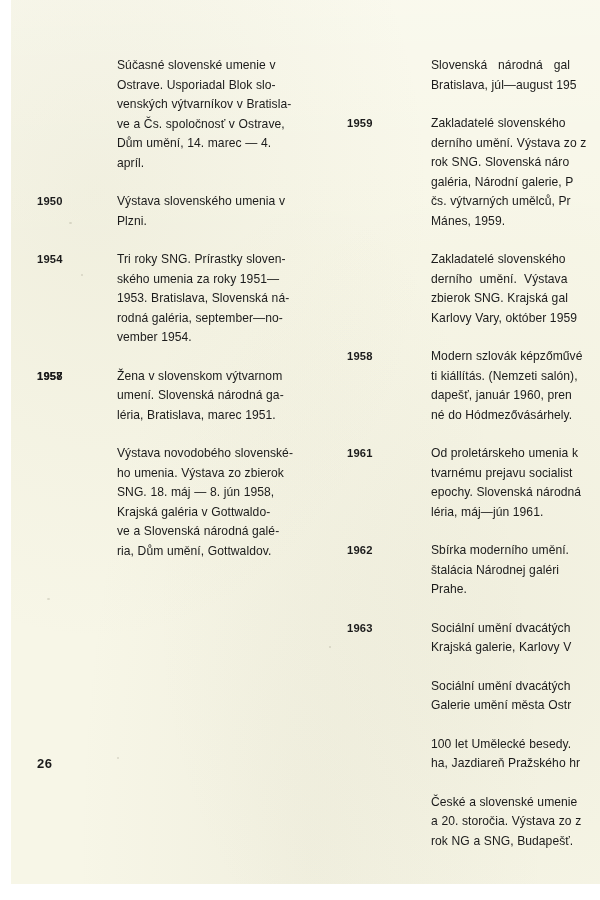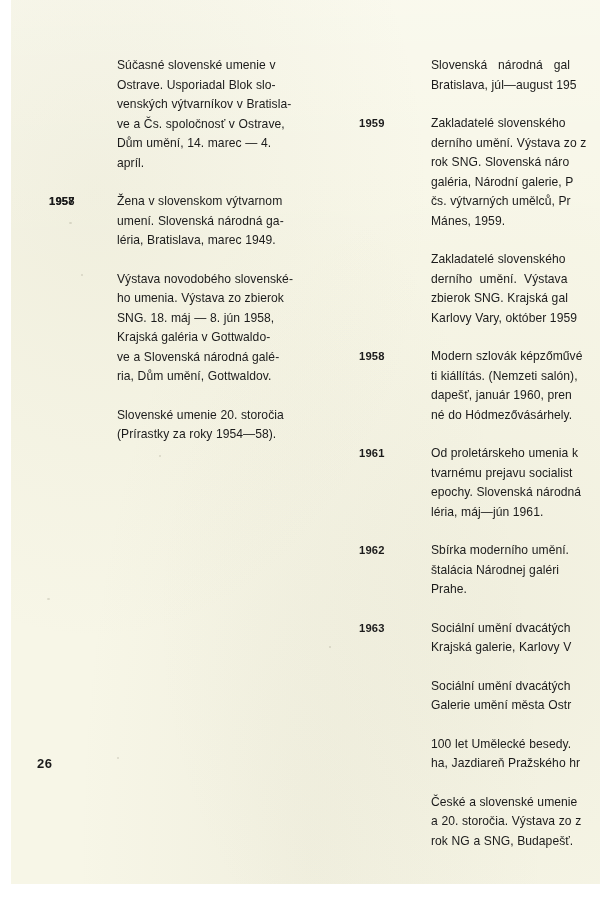--- a/index.html
+++ b/index.html
@@ -51,21 +51,21 @@
   .column.right { left: 332px; width: 300px; }
 
   .entry {
     position: relative;
     margin-bottom: 19px;
   }
   .entry:last-child { margin-bottom: 0; }
 
   .year {
     position: absolute;
-    left: 16px;
+    left: 4px;
     top: 0;
     font-weight: bold;
     font-size: 11.2px;
     letter-spacing: 0.2px;
     line-height: 19.5px;
     white-space: nowrap;
   }
   .column.left  .body { margin-left: 84px; }
   .column.right .body { margin-left: 88px; }
 
@@ -124,41 +124,56 @@
         <div class="body">
           <p class="para asis">Súčasné slovenské umenie v
 Ostrave. Usporiadal Blok slo-
 venských výtvarníkov v Bratisla-
 ve a Čs. spoločnosť v Ostrave,
 Dům umění, 14. marec — 4.
 apríl.</p>
         </div>
       </div>
 
-
+      <div class="entry">
+        <div class="year">1950</div>
+        <div class="body">
+          <p class="para asis">Výstava slovenského umenia v
+Plzni.</p>
+        </div>
+      </div>
+
+      <div class="entry">
+        <div class="year">1954</div>
+        <div class="body">
+          <p class="para asis">Tri roky SNG. Prírastky sloven-
+ského umenia za roky 1951—
+1953. Bratislava, Slovenská ná-
+rodná galéria, september—no-
+vember 1954.</p>
+        </div>
+      </div>
 
 
       <div class="entry">
         <div class="year">1957</div>
       </div>
 
       <div class="entry">
         <div class="year">1958</div>
         <div class="body">
           <p class="para asis">Žena v slovenskom výtvarnom
 umení. Slovenská národná ga-
-léria, Bratislava, marec 1949.</p>
+léria, Bratislava, marec 1951.</p>
           <p class="para asis">Výstava novodobého slovenské-
 ho umenia. Výstava zo zbierok
 SNG. 18. máj — 8. jún 1958,
 Krajská galéria v Gottwaldo-
 ve a Slovenská národná galé-
 ria, Dům umění, Gottwaldov.</p>
-          <p class="para asis">Slovenské umenie 20. storočia
-(Prírastky za roky 1954—58).</p>
         </div>
       </div>
 
     </div>
 
     <div class="column right">
 
       <div class="entry">
         <div class="year"></div>
         <div class="body">

